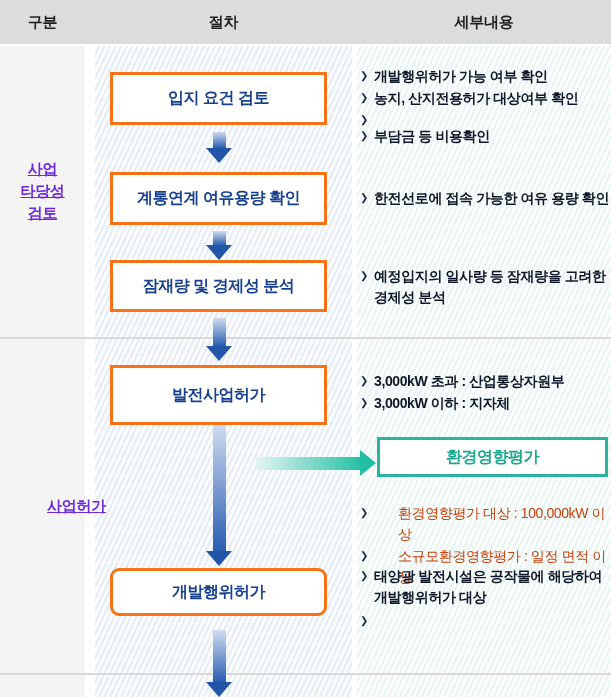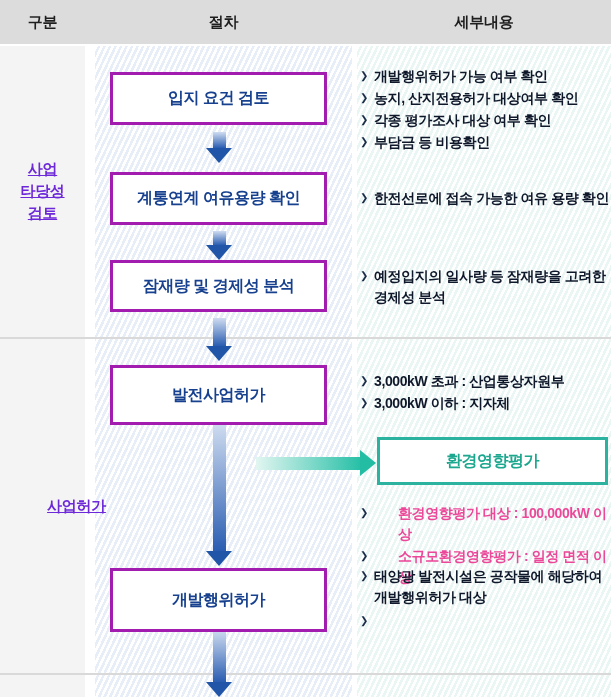--- a/index.html
+++ b/index.html
@@ -20,50 +20,50 @@
     background:repeating-linear-gradient(115deg,#ffffff 0 2.5px,#e7eef8 2.5px 5px);}
   .col-detail{position:absolute;left:357px;top:46px;width:254px;height:651px;
     background:repeating-linear-gradient(115deg,#ffffff 0 2.5px,#e9f6f3 2.5px 5px);}
   .divider{position:absolute;left:0;width:611px;height:2px;background:#d9d9d9;z-index:1;}
   .dv1{top:337px;} .dv2{top:673px;}
   
   .seclabel{position:absolute;left:0;width:85px;text-align:center;font-size:15px;
     font-weight:700;color:#6d28d9;line-height:22px;white-space:pre-line;z-index:2;letter-spacing:-0.3px;text-decoration:underline;}
   .sl1{top:158px;} .sl2{top:495px;margin-left:34px;}
   
-  .fbox{position:absolute;left:110px;width:217px;background:#fff;border:3px solid #a21caf;
+  .fbox{position:absolute;left:110px;width:217px;background:#fff;border:3px solid #f97316;
     box-sizing:border-box;z-index:3;display:flex;align-items:center;justify-content:center;text-align:right;}
   .fbox span{font-size:16px;font-weight:600;color:#17418f;letter-spacing:-0.5px;}
   .b1{top:72px;height:53px;} .b2{top:172px;height:53px;} .b3{top:260px;height:52px;}
-  .b4{top:365px;height:60px;} .b5{top:568px;height:64px;}
+  .b4{top:365px;height:60px;} .b5{top:568px;height:48px;border-radius:9px;}
   
   .varrow{position:absolute;left:206px;width:26px;z-index:2;}
   .varrow .shaft{width:13px;margin:0 auto;background:linear-gradient(to bottom,#cfdcf0,#2a5db1);}
   .varrow .head{width:0;height:0;border-left:13px solid transparent;
     border-right:13px solid transparent;border-top:15px solid #2155a8;}
   
   .harrow{position:absolute;left:256px;top:450px;width:120px;height:27px;z-index:2;}
   .harrow .shaft{position:absolute;left:0;top:7px;width:104px;height:13px;
     background:linear-gradient(to right,#e2f6f1,#28c0a7);}
   .harrow .head{position:absolute;left:104px;top:0;width:0;height:0;
     border-top:13.5px solid transparent;border-bottom:13.5px solid transparent;
     border-left:16px solid #23bda4;}
   
-  .envbox{position:absolute;left:377px;top:437px;width:231px;height:48px;background:#fff;
+  .envbox{position:absolute;left:377px;top:437px;width:231px;height:40px;background:#fff;
     border:3px solid #2bb3a0;box-sizing:border-box;z-index:3;
     display:flex;align-items:center;justify-content:center;}
   .envbox span{font-size:16px;font-weight:600;color:#1ca78e;letter-spacing:-0.5px;}
   
   .dgroup{position:absolute;left:360px;width:252px;z-index:2;}
   .g1{top:66px;} .g2{top:188px;} .g3{top:266px;} .g4{top:371px;} .g5{top:503px;} .g6{top:566px;}
   .ditem{display:flex;margin-bottom:1px;}
   .g6 .ditem{margin-bottom:3px;}
   .bullet{flex:0 0 14px;font-size:10px;font-weight:900;color:#1b2b4a;padding-top:4px;}
   .dtext{font-size:14px;color:#0f172a;line-height:21px;letter-spacing:-0.4px;white-space:pre-line;font-weight:bold;}
-  .bold .dtext{font-weight:700;color:#ec4899;padding-left:24px;}
+  .bold .dtext{font-weight:400;color:#c2410c;padding-left:24px;}
 </style>
 </head>
 <body>
 
 <div class="stage">
 
   <div class="hdr"></div>
   <div class="hcell hc2">절차</div>
   <div class="hcell hc1">구분</div>
   <div class="hcell hc3">세부내용</div>
@@ -130,21 +130,20 @@
     <div class="ditem">
         <span class="bullet">❯</span>
         <span class="dtext">개발행위허가 가능 여부 확인</span>
       </div>
     <div class="ditem">
         <span class="bullet">❯</span>
         <span class="dtext">농지, 산지전용허가 대상여부 확인</span>
       </div>
     <div class="ditem">
         <span class="bullet">❯</span>
-        <span class="dtext">각종 평가조사 대상 여부 확인</span>
       </div>
     <div class="ditem">
         <span class="bullet">❯</span>
         <span class="dtext">부담금 등 비용확인</span>
       </div>
   </div>
 
   <div class="dgroup g2">
     <div class="ditem">
         <span class="bullet">❯</span>

